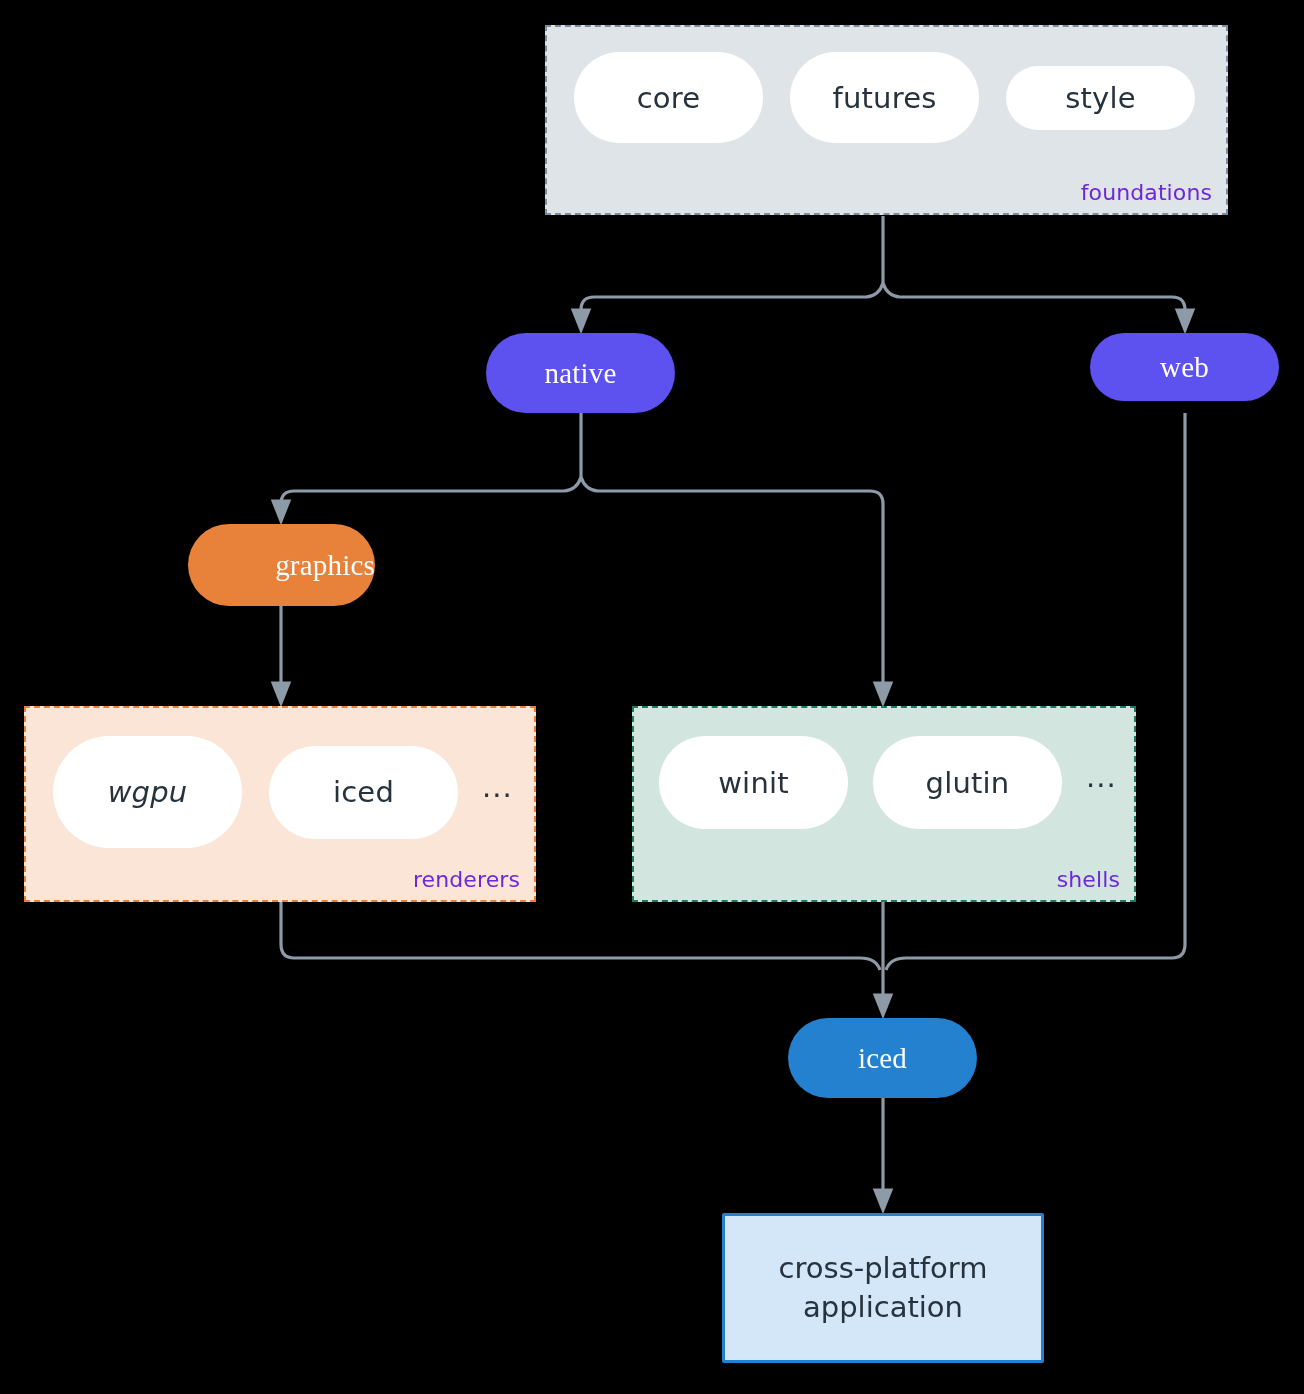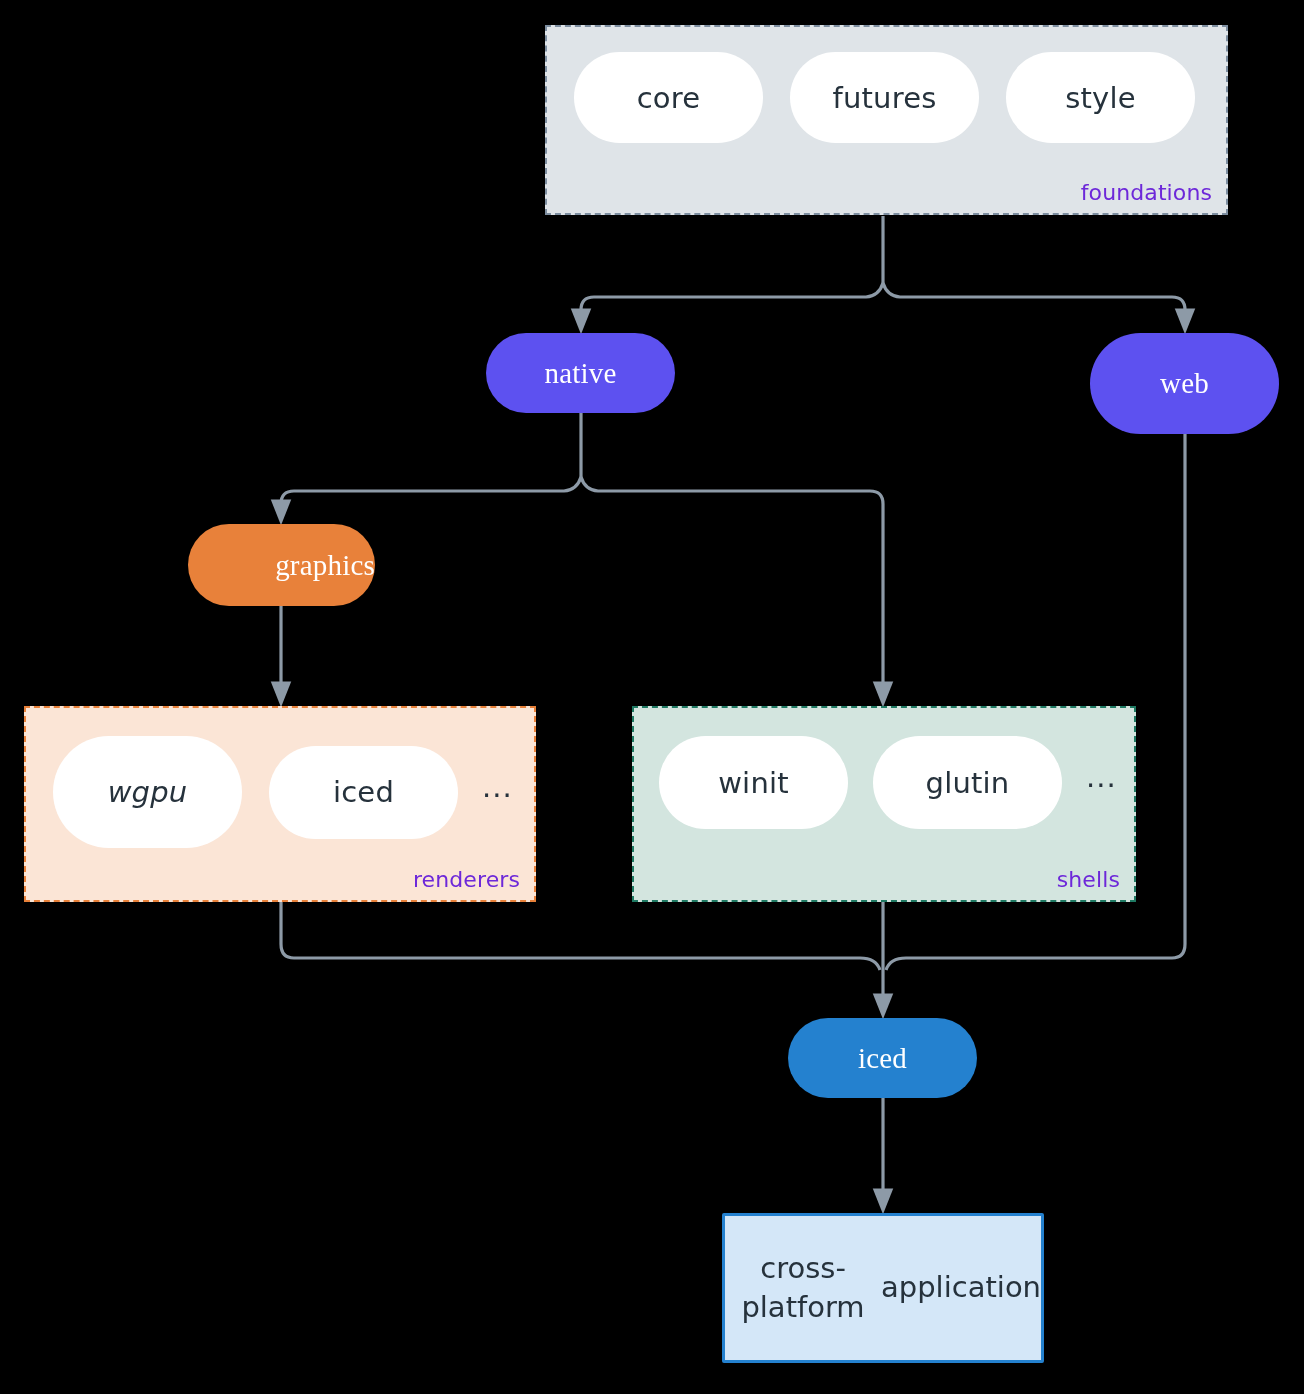--- a/index.html
+++ b/index.html
@@ -71,20 +71,21 @@
     color: #ffffff;
     font-size: 29px;
     letter-spacing: 0.2px;
     white-space: nowrap;
     font-family: Liberation Serif, serif;
   }
   .boxnode {
     position: absolute;
     box-sizing: border-box;
     display: flex;
+    flex-direction: column;
     align-items: center;
     justify-content: center;
     border-radius: 2px;
     font-size: 29px;
     line-height: 1.35;
     color: #26323c;
     text-align: center;
   }
 </style>
 </head>
@@ -121,21 +122,21 @@
   </svg>
 
   <div class="cluster" style="left:545px; top:25px; width:683px; height:190px; background:#dfe4e8; border-color:#7d8ea0;">
     <div class="pill-row" style="left:27px; top:25px;">
       <div class="pill" style="width:189px; height:91px; margin-right:27px;">
         <span>core</span>
       </div>
       <div class="pill" style="width:189px; height:91px; margin-right:27px;">
         <span>futures</span>
       </div>
-      <div class="pill" style="width:189px; height:91px;">
+      <div class="pill" style="width:189px; height:64px;">
         <span>style</span>
       </div>
     </div>
     <div class="cluster-label">foundations</div>
   </div>
 
   <div class="cluster" style="left:24px; top:706px; width:512px; height:196px; background:#fbe5d6; border-color:#e8813a;">
     <div class="pill-row" style="left:27px; top:28px;">
       <div class="pill" style="width:189px; height:112px; margin-right:27px;font-style:italic;">
         <span>wgpu</span>
@@ -158,21 +159,21 @@
       </div>
       <div class="ellipsis">...</div>
     </div>
     <div class="cluster-label">shells</div>
   </div>
 
   <div class="node" style="left:486px; top:333px; width:189px; height:80px; background:#5d51f0;">
     <span>native</span>
   </div>
 
-  <div class="node" style="left:1090px; top:333px; width:189px; height:101px; background:#5d51f0;">
+  <div class="node" style="left:1090px; top:333px; width:189px; height:68px; background:#5d51f0;">
     <span>web</span>
   </div>
 
   <div class="node" style="left:188px; top:524px; width:187px; height:82px; background:#e8813a;justify-content:flex-end;">
     <span>graphics</span>
   </div>
 
   <div class="node" style="left:788px; top:1018px; width:189px; height:80px; background:#2481cf;">
     <span>iced</span>
   </div>

